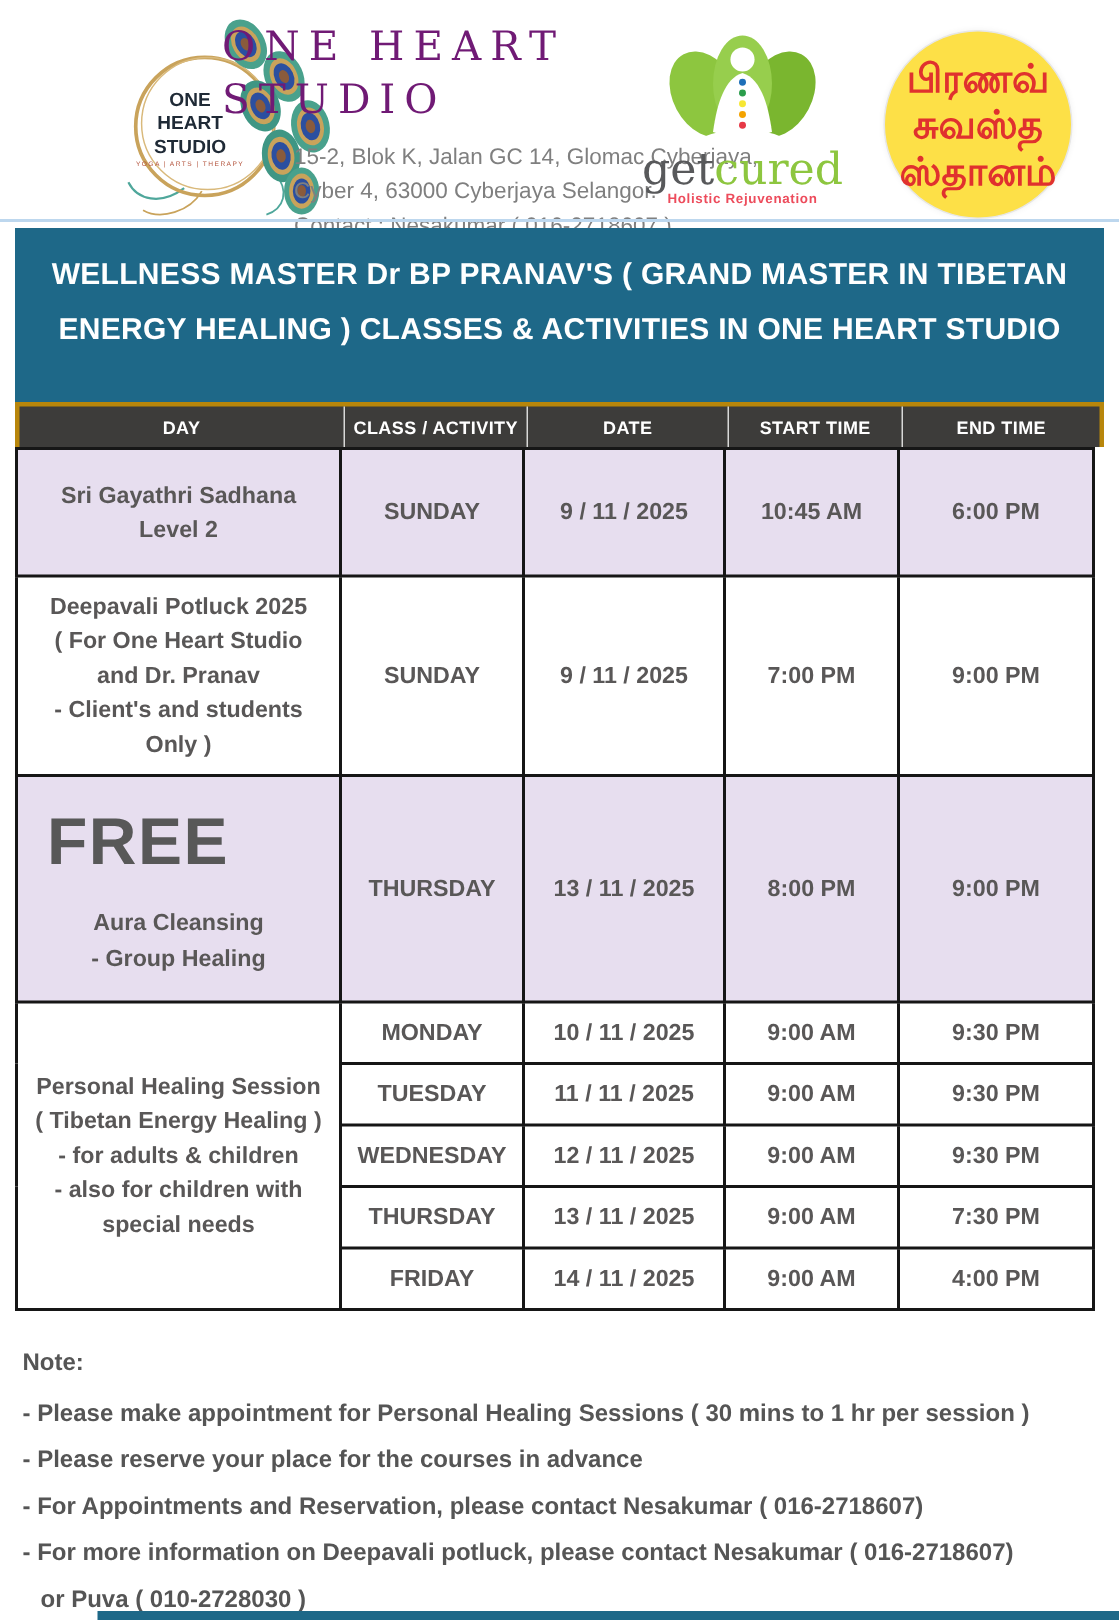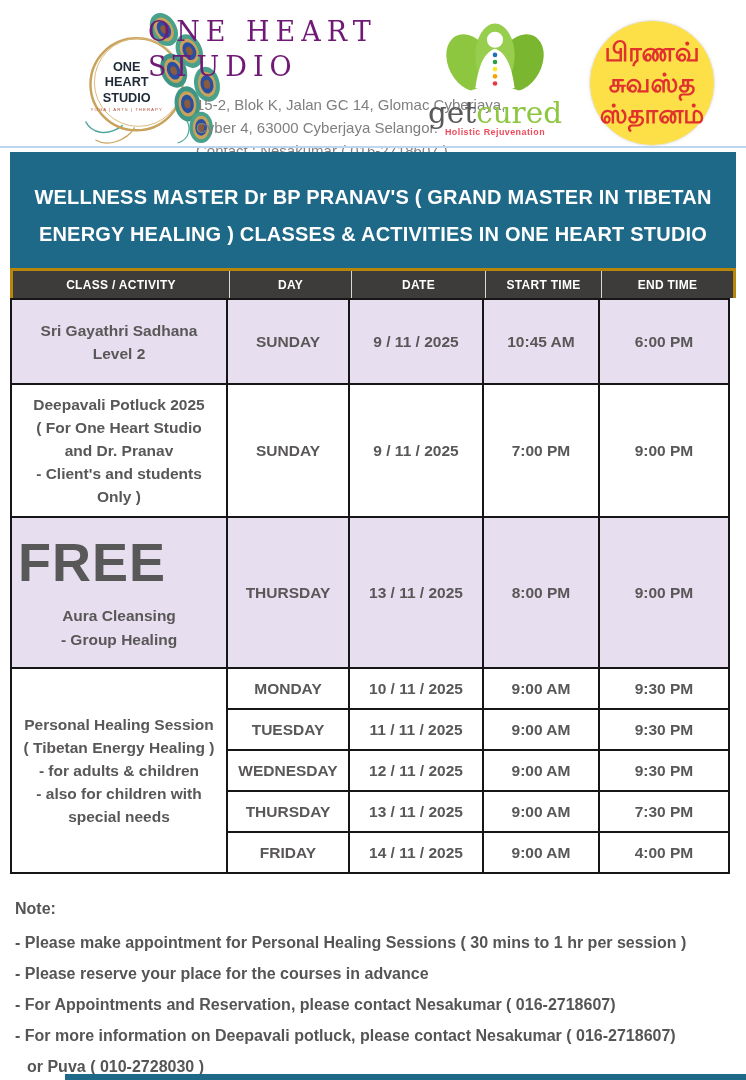--- a/index.html
+++ b/index.html
@@ -21,42 +21,42 @@
     box-shadow:0 0 4px rgba(0,0,0,.06);
     display:flex; flex-direction:column; align-items:center; justify-content:center; }
   .tamil-badge div { color:#e0312e; font-weight:bold; font-size:26px; line-height:31px;
     font-family:sans-serif; }
   .hdr-rule { position:absolute; left:0; top:146px; width:746px; height:2px; background:#bdd7ee; }
 
   
   .banner { position:absolute; left:10px; top:152px; width:726px; height:116px;
     background:#1e6888; color:#ffffff; text-align:center; font-weight:bold;
     font-size:20px; line-height:37px; letter-spacing:.2px; padding-top:0; }
-  .banner .bl:first-child { padding-top:27px; }
+  .banner .bl:first-child { padding-top:13px; }
 
   
   .sched-header { position:absolute; left:10px; top:268px; width:726px; height:30px;
     background:#3d3c3a; border:3px solid #b8860b; border-bottom:none;
     box-sizing:border-box; display:grid; grid-template-columns:216px 122px 134px 116px 1fr; }
   .sched-header .hc { color:#ffffff; font-weight:bold; font-size:12px; letter-spacing:.3px;
     display:flex; align-items:center; justify-content:center; }
   .sched-header .hc + .hc { border-left:1px solid rgba(255,255,255,.8); }
 
   
   table.sched { position:absolute; left:10px; top:298px; width:718px;
     border-collapse:collapse; table-layout:fixed; }
   table.sched td { border:2.5px solid #161616; text-align:center; vertical-align:middle;
     color:#595757; font-weight:bold; font-size:15.5px; background:#ffffff; padding:2px; }
   tr.lav td { background:#e7deef; }
   td.act { line-height:23px; }
   tr.r1 td { height:79px; }
   tr.r2 td { height:127px; }
   tr.r3 td { height:145px; }
   tr.sub td { height:35px; }
-  .free-big { font-size:54px; letter-spacing:1px; line-height:56px; color:#585858;
+  .free-big { font-size:44px; letter-spacing:1px; line-height:56px; color:#585858;
     margin:0 58px 14px 4px; }
   .free-sub { line-height:24px; }
 
   
   .notes { position:absolute; left:15px; top:900px; width:720px; color:#555555;
     font-weight:bold; font-size:16px; }
   .notes .nt { margin-bottom:16px; }
   .notes .ni { margin-bottom:13px; line-height:18px; }
   .notes .ni.indent { padding-left:12px; }
 
@@ -157,22 +157,22 @@
   </div>
 
   <div class="hdr-rule"></div>
 
   <div class="banner">
     <div class="bl">WELLNESS MASTER Dr BP PRANAV'S ( GRAND MASTER IN TIBETAN</div>
     <div class="bl">ENERGY HEALING ) CLASSES &amp; ACTIVITIES IN ONE HEART STUDIO</div>
   </div>
 
   <div class="sched-header">
+    <div class="hc">DAY</div>
     <div class="hc">CLASS / ACTIVITY</div>
-    <div class="hc">DAY</div>
     <div class="hc">DATE</div>
     <div class="hc">START TIME</div>
     <div class="hc">END TIME</div>
   </div>
 
   <table class="sched">
     <colgroup>
         <col style="width:216px">
         <col style="width:122px">
         <col style="width:134px">

